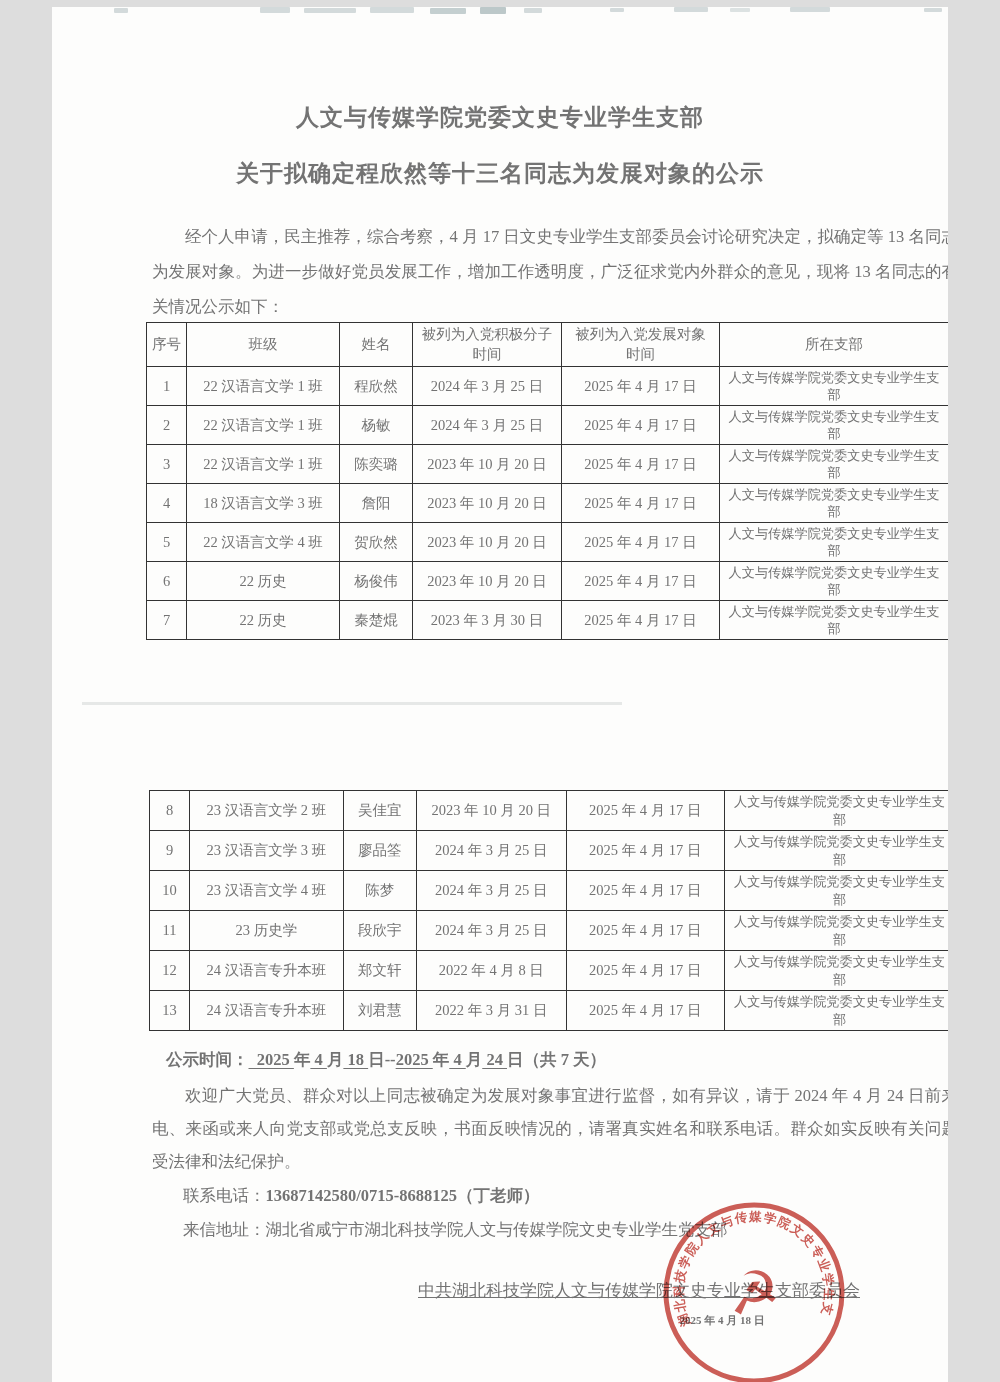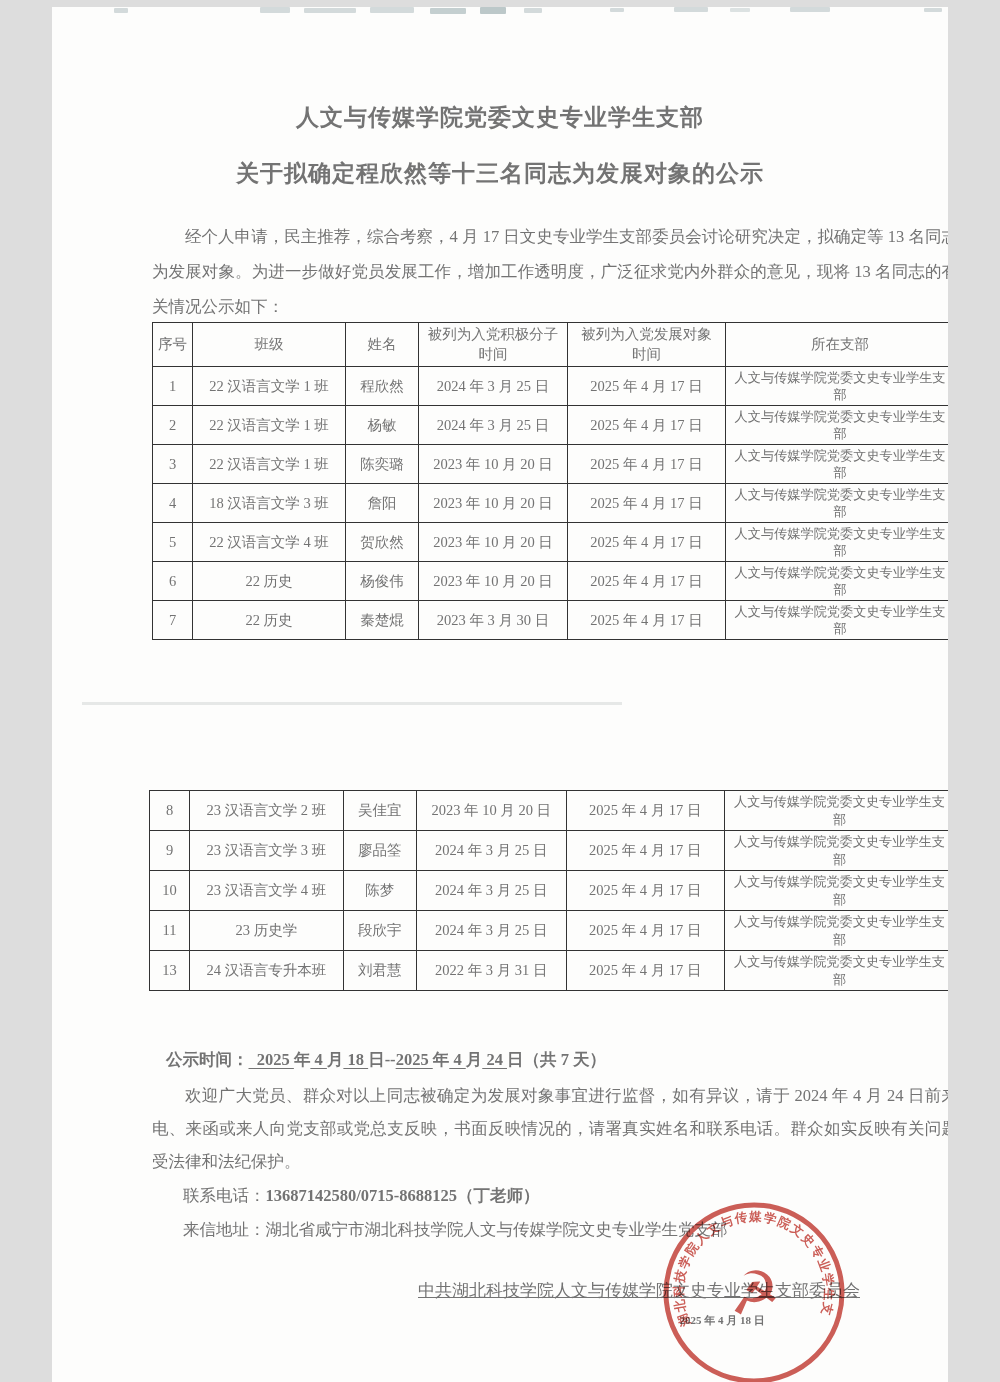--- a/index.html
+++ b/index.html
@@ -86,21 +86,21 @@
   <div class="art" style="left:738px;top:0;width:40px;height:5px;"></div>
   <div class="art" style="left:872px;top:1px;width:18px;height:4px;"></div>
   <div class="art" style="left:942px;top:0;width:46px;height:5px;"></div>
   <div class="smudge" style="left:30px;top:695px;width:540px;height:3px;"></div>
 
   <div class="title" style="top:95px;">人文与传媒学院党委文史专业学生支部</div>
   <div class="title" style="top:151px;">关于拟确定程欣然等十三名同志为发展对象的公示</div>
 
   <div class="para" style="top:212px;font-family:Liberation Serif, serif;">经个人申请，民主推荐，综合考察，4 月 17 日文史专业学生支部委员会讨论研究决定，拟确定等 13 名同志为发展对象。为进一步做好党员发展工作，增加工作透明度，广泛征求党内外群众的意见，现将 13 名同志的有关情况公示如下：</div>
 
-  <table class="roster" id="table1" style="left:100px;top:315px;width:802px;">
+  <table class="roster" id="table1" style="left:94px;top:315px;width:802px;">
     <colgroup>
         <col style="width: 40px;">
         <col style="width: 153px;">
         <col style="width: 73px;">
         <col style="width: 149px;">
         <col style="width: 158px;">
         <col style="width: 229px;">
       </colgroup>
     <thead>
         <tr class="hdr">
@@ -210,20 +210,28 @@
         </tr>
         <tr class="data">
           <td>11</td>
           <td>23 历史学</td>
           <td>段欣宇</td>
           <td>2024 年 3 月 25 日</td>
           <td>2025 年 4 月 17 日</td>
           <td class="c-branch">人文与传媒学院党委文史专业学生支部</td>
         </tr>
         <tr class="data">
+          <td>12</td>
+          <td>24 汉语言专升本班</td>
+          <td>郑文轩</td>
+          <td>2022 年 4 月 8 日</td>
+          <td>2025 年 4 月 17 日</td>
+          <td class="c-branch">人文与传媒学院党委文史专业学生支部</td>
+        </tr>
+        <tr class="data">
           <td>13</td>
           <td>24 汉语言专升本班</td>
           <td>刘君慧</td>
           <td>2022 年 3 月 31 日</td>
           <td>2025 年 4 月 17 日</td>
           <td class="c-branch">人文与传媒学院党委文史专业学生支部</td>
         </tr>
       </tbody>
   </table>
 

